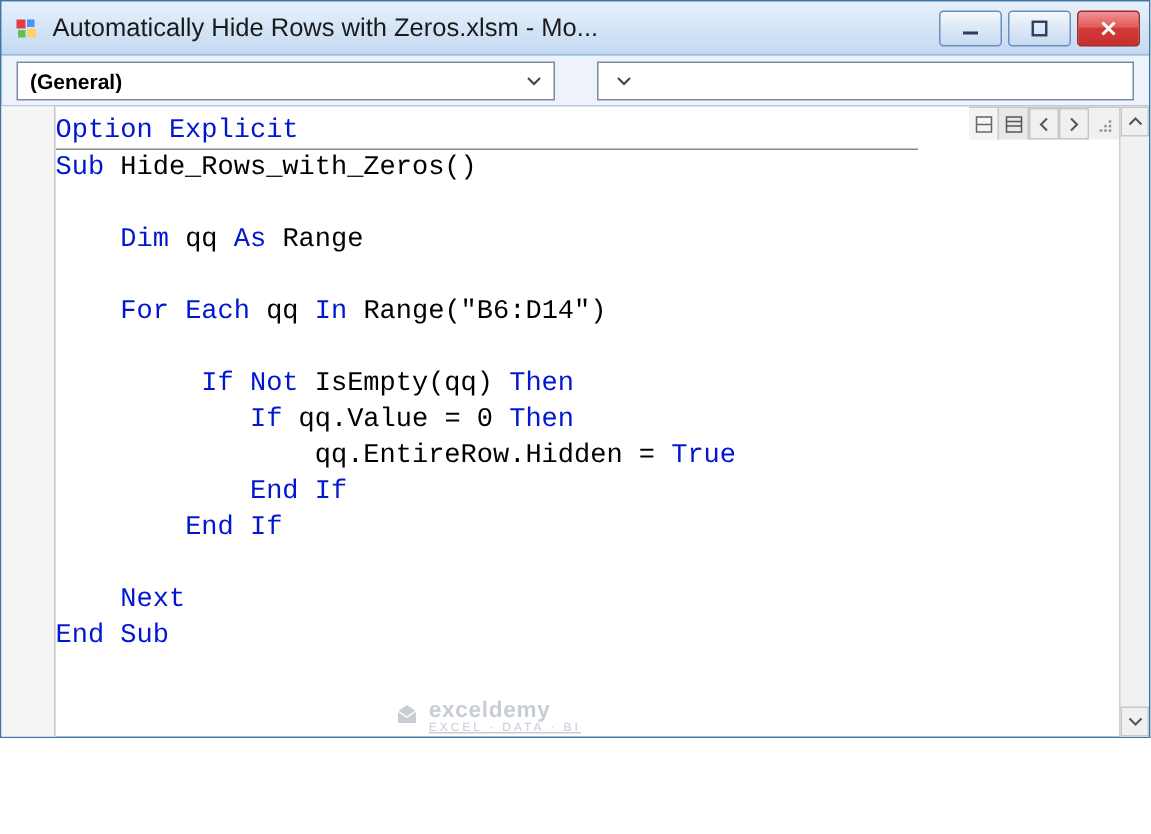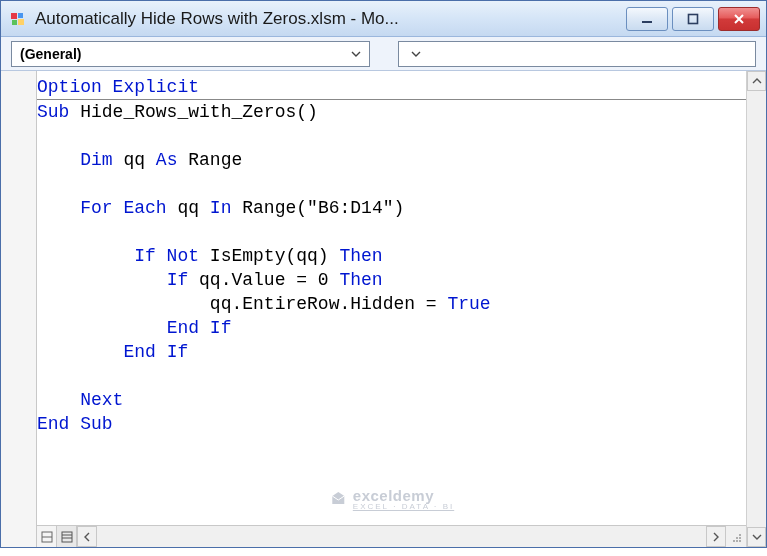--- a/index.html
+++ b/index.html
@@ -4,21 +4,21 @@
 <style>
   * { box-sizing: border-box; }
   html, body {
     margin: 0; padding: 0;
     width: 767px; height: 556px;
     font-family: "Segoe UI", Tahoma, sans-serif;
     background: #fff;
     overflow: hidden;
   }
   .window {
-    width: 767px; height: 548px;
+    width: 767px; height: 492px;
     border: 1px solid #4a6ea9;
     background: #14b8a6;
     display: flex;
     flex-direction: column;
   }
   
   .titlebar {
     height: 36px;
     background: linear-gradient(to bottom, #e8f1fb 0%, #d5e5f7 50%, #c5d9f1 100%);
     border-bottom: 1px solid #9bb7dd;
@@ -102,22 +102,22 @@
     background: #fff;
   }
   .gutter {
     width: 36px;
     background: #f5f5f5;
     border-right: 1px solid #c8c8c8;
   }
   .code-wrap {
     flex: 1;
     display: flex;
-    flex-direction: column;
     min-width: 0;
+    gap: 34px;
   }
   .code-scroll {
     flex: 1;
     overflow: hidden;
     position: relative;
   }
   pre.code {
     margin: 0;
     padding: 4px 0 0 0;
     font-family: Consolas, "Courier New", monospace;
@@ -189,21 +189,21 @@
     height:100%;
     background:#f0f0f0;
     position:relative;
   }
   .resize-grip {
     width: 20px;
     display:flex;align-items:center;justify-content:center;
   }
   .watermark {
     position: absolute;
-    bottom: 14px;
+    bottom: 2px;
     left: 50%;
     transform: translateX(-50%);
     font-size: 15px;
     color: #c8cdd6;
     display:flex;
     align-items:center;
     gap:6px;
     pointer-events:none;
     font-weight:600;
     letter-spacing:0.5px;

